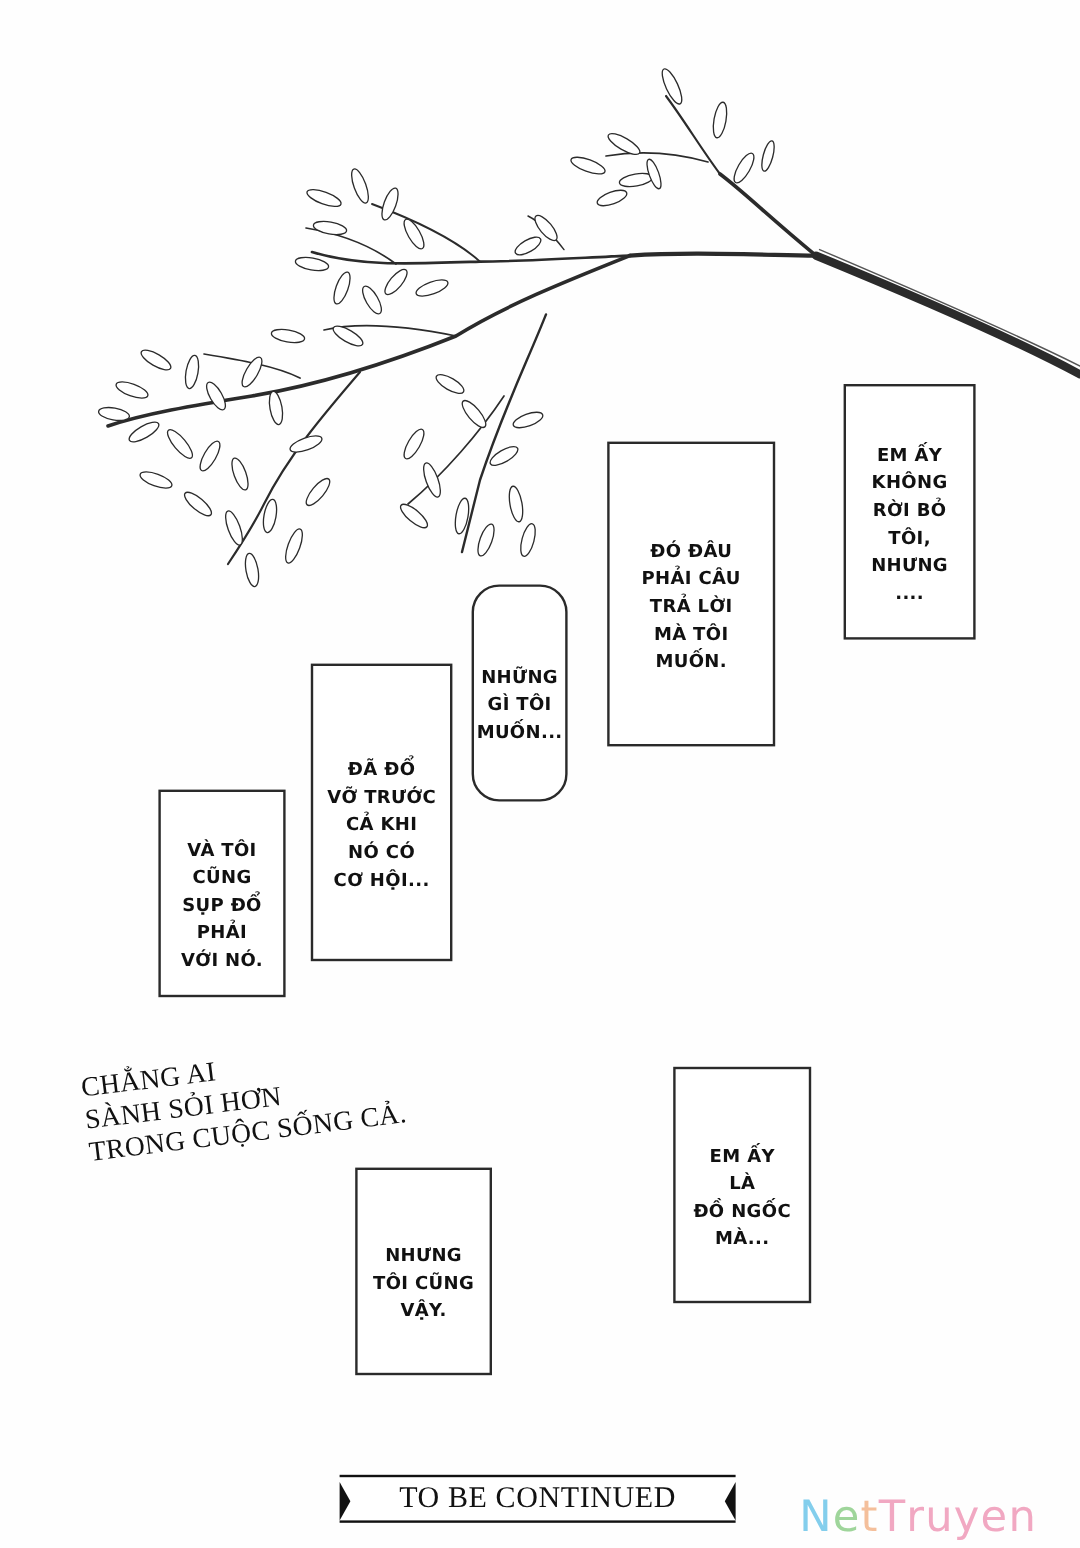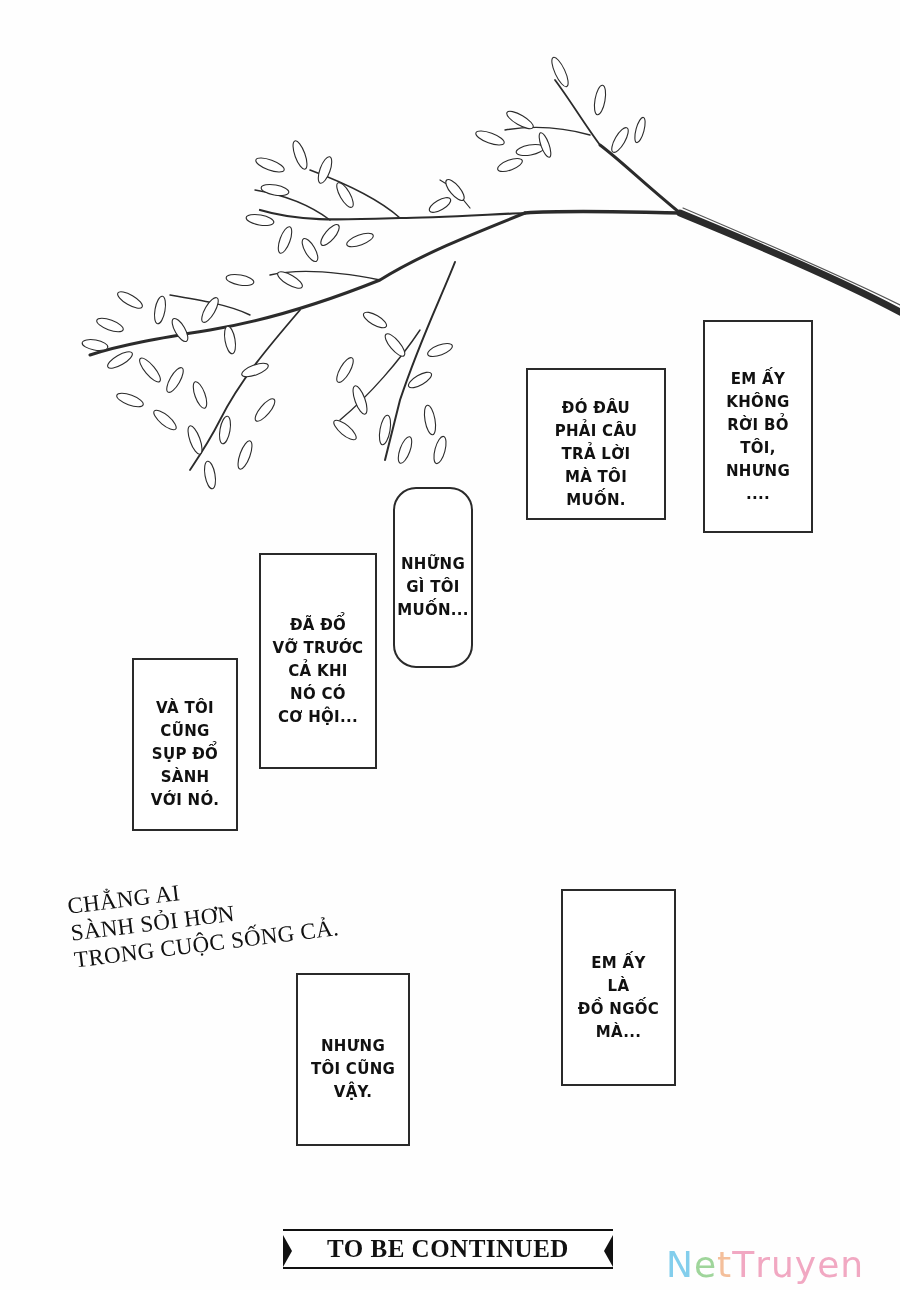--- a/index.html
+++ b/index.html
@@ -28,21 +28,21 @@
     box-sizing: border-box; border-top: 2px solid #111; border-bottom: 2px solid #111;
     background: #fff; display: flex; align-items: center; justify-content: center;
   }
   .tbc-banner::before, .tbc-banner::after {
     content: ""; position: absolute; top: 4px; width: 0; height: 0;
     border-top: 16px solid transparent; border-bottom: 16px solid transparent;
   }
   .tbc-banner::before { left: 0; border-left: 9px solid #111; }
   .tbc-banner::after { right: 0; border-right: 9px solid #111; }
   .tbc-text {
-    font-family: "Liberation Serif", "DejaVu Serif", serif; font-weight: bold;
+    font-family: "Liberation Serif", "DejaVu Serif", serif; font-weight: normal;
     font-size: 25px; color: #111; letter-spacing: 0.5px;
   }
   .watermark {
     position: absolute; left: 666px; top: 1244px;
     font-family: "DejaVu Sans", sans-serif; font-weight: normal; font-size: 36px;
     letter-spacing: 1px; opacity: 0.85;
   }
   .watermark span { display: inline-block; }
 </style>
 </head>
@@ -131,44 +131,44 @@
   </svg>
 
   <div class="caption-box" style="left:703px;top:320px;width:110px;height:213px;">
     <div class="caption-text">EM ẤY
 KHÔNG
 RỜI BỎ
 TÔI,
 NHƯNG
 ....</div>
   </div>
-  <div class="caption-box" style="left:526px;top:368px;width:140px;height:152px;">
+  <div class="caption-box" style="left:506px;top:368px;width:140px;height:254px;">
     <div class="caption-text">ĐÓ ĐÂU
 PHẢI CÂU
 TRẢ LỜI
 MÀ TÔI
 MUỐN.</div>
   </div>
   <div class="caption-box" style="left:393px;top:487px;width:80px;height:181px;border-radius:23px;">
     <div class="caption-text">NHỮNG
 GÌ TÔI
 MUỐN...</div>
   </div>
-  <div class="caption-box" style="left:259px;top:553px;width:118px;height:216px;">
+  <div class="caption-box" style="left:259px;top:553px;width:118px;height:248px;">
     <div class="caption-text">ĐÃ ĐỔ
 VỠ TRƯỚC
 CẢ KHI
 NÓ CÓ
 CƠ HỘI...</div>
   </div>
   <div class="caption-box" style="left:132px;top:658px;width:106px;height:173px;">
     <div class="caption-text">VÀ TÔI
 CŨNG
 SỤP ĐỔ
-SÀNH
+PHẢI
 VỚI NÓ.</div>
   </div>
   <div class="caption-box" style="left:296px;top:973px;width:114px;height:173px;">
     <div class="caption-text">NHƯNG
 TÔI CŨNG
 VẬY.</div>
   </div>
   <div class="caption-box" style="left:561px;top:889px;width:115px;height:197px;">
     <div class="caption-text">EM ẤY
 LÀ

